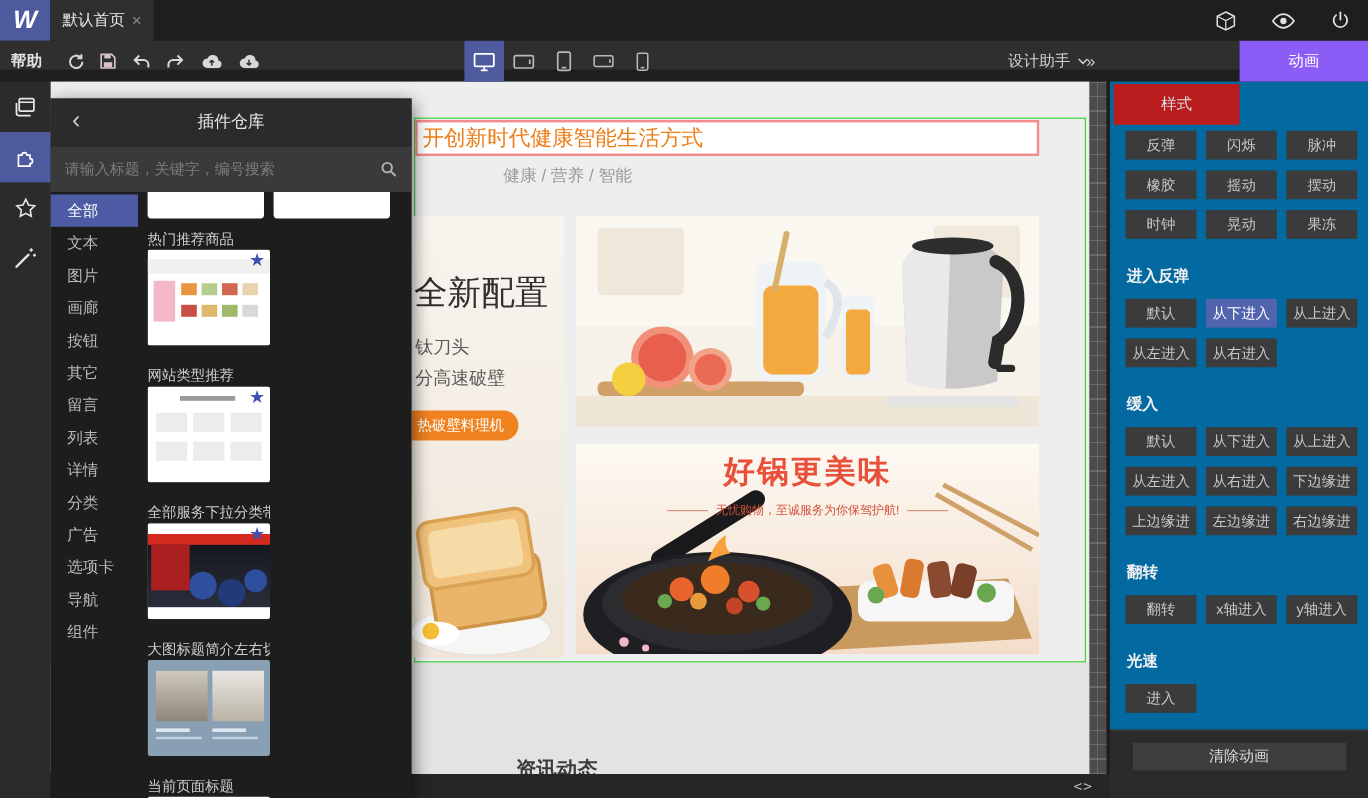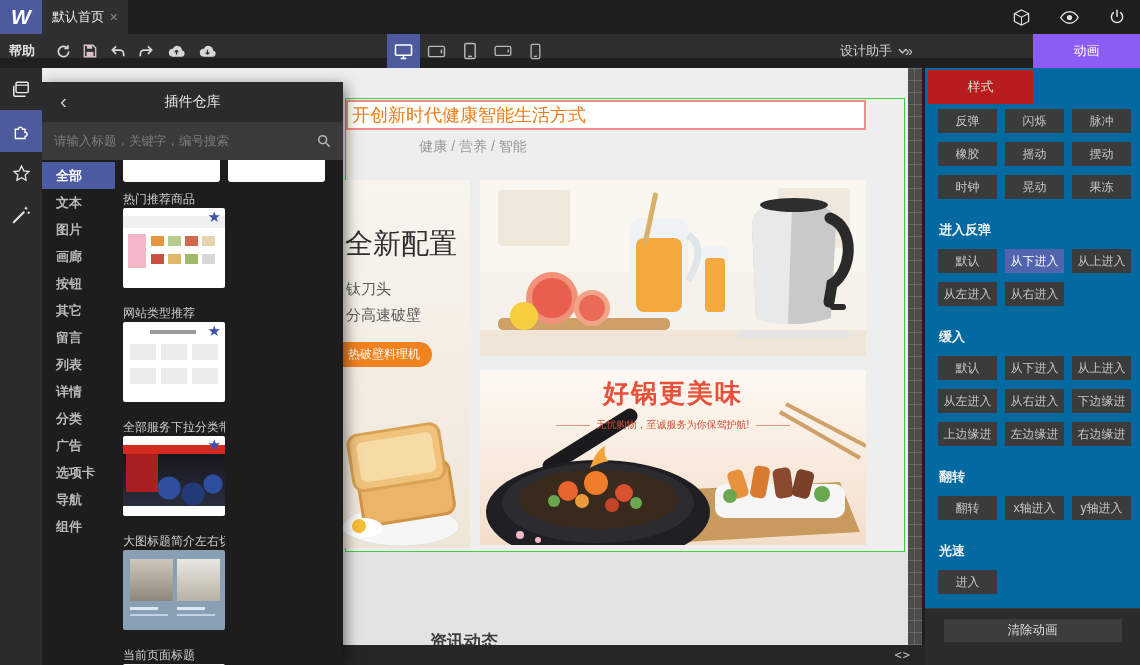--- a/index.html
+++ b/index.html
@@ -78,21 +78,21 @@
   .plugin-panel { position:absolute; left:42px; top:82px; width:301px; height:583px; background:#1d1d1d; z-index:20;
                   box-shadow:2px 4px 14px rgba(0,0,0,.55); overflow:hidden; }
   .pp-header { height:40px; background:#2b2b2b; position:relative; display:flex; align-items:center; justify-content:center;
                color:#e6e6e6; font-size:14px; }
   .pp-back { position:absolute; left:18px; top:6px; color:#ccc; font-size:21px; line-height:26px; }
   .pp-search { height:38px; background:#3a3a3a; display:flex; align-items:center; padding:0 12px; gap:16px; }
   .pp-search input { flex:1; background:transparent; border:none; outline:none; color:#bbb; font-size:12.5px; }
   .pp-search input::placeholder { color:#7d7d7d; }
   .pp-body { position:absolute; left:0; top:78px; width:301px; height:505px; display:flex; }
   .pp-cats { width:73px; overflow:hidden; padding-top:2px; }
-  .cat { height:27px; line-height:27px; padding-left:14px; color:#b9b9b9; font-size:13px; white-space:nowrap;font-weight:bold; }
+  .cat { height:27px; line-height:27px; padding-left:14px; color:#b9b9b9; font-size:13px; white-space:nowrap; }
   .cat.active { background:#4c5ba3; color:#fff; }
   .pp-grid { width:213px; padding:0 3px 0 8px; display:flex; flex-wrap:wrap; column-gap:8px; align-content:flex-start; overflow:hidden; }
   .partial-row { width:100%; display:flex; gap:8px; margin-bottom:8px; }
   .partial-thumb { width:102px; height:22px; background:#fff; border-radius:0 0 3px 3px; }
   .plugin-item { width:102px; margin-bottom:16px; }
   .pi-label { height:18px; line-height:18px; color:#cecece; font-size:12px; white-space:nowrap; overflow:hidden; }
   .pi-thumb { position:relative; width:102px; height:80px; background:#fff; border-radius:2px; overflow:hidden; }
   .pi-star { position:absolute; top:0px; right:4px; color:#3d52b0; font-size:15px; }
   .pi-preview { position:absolute; left:0; top:0; width:100%; height:100%; display:flex; align-items:center; justify-content:center; }
 

